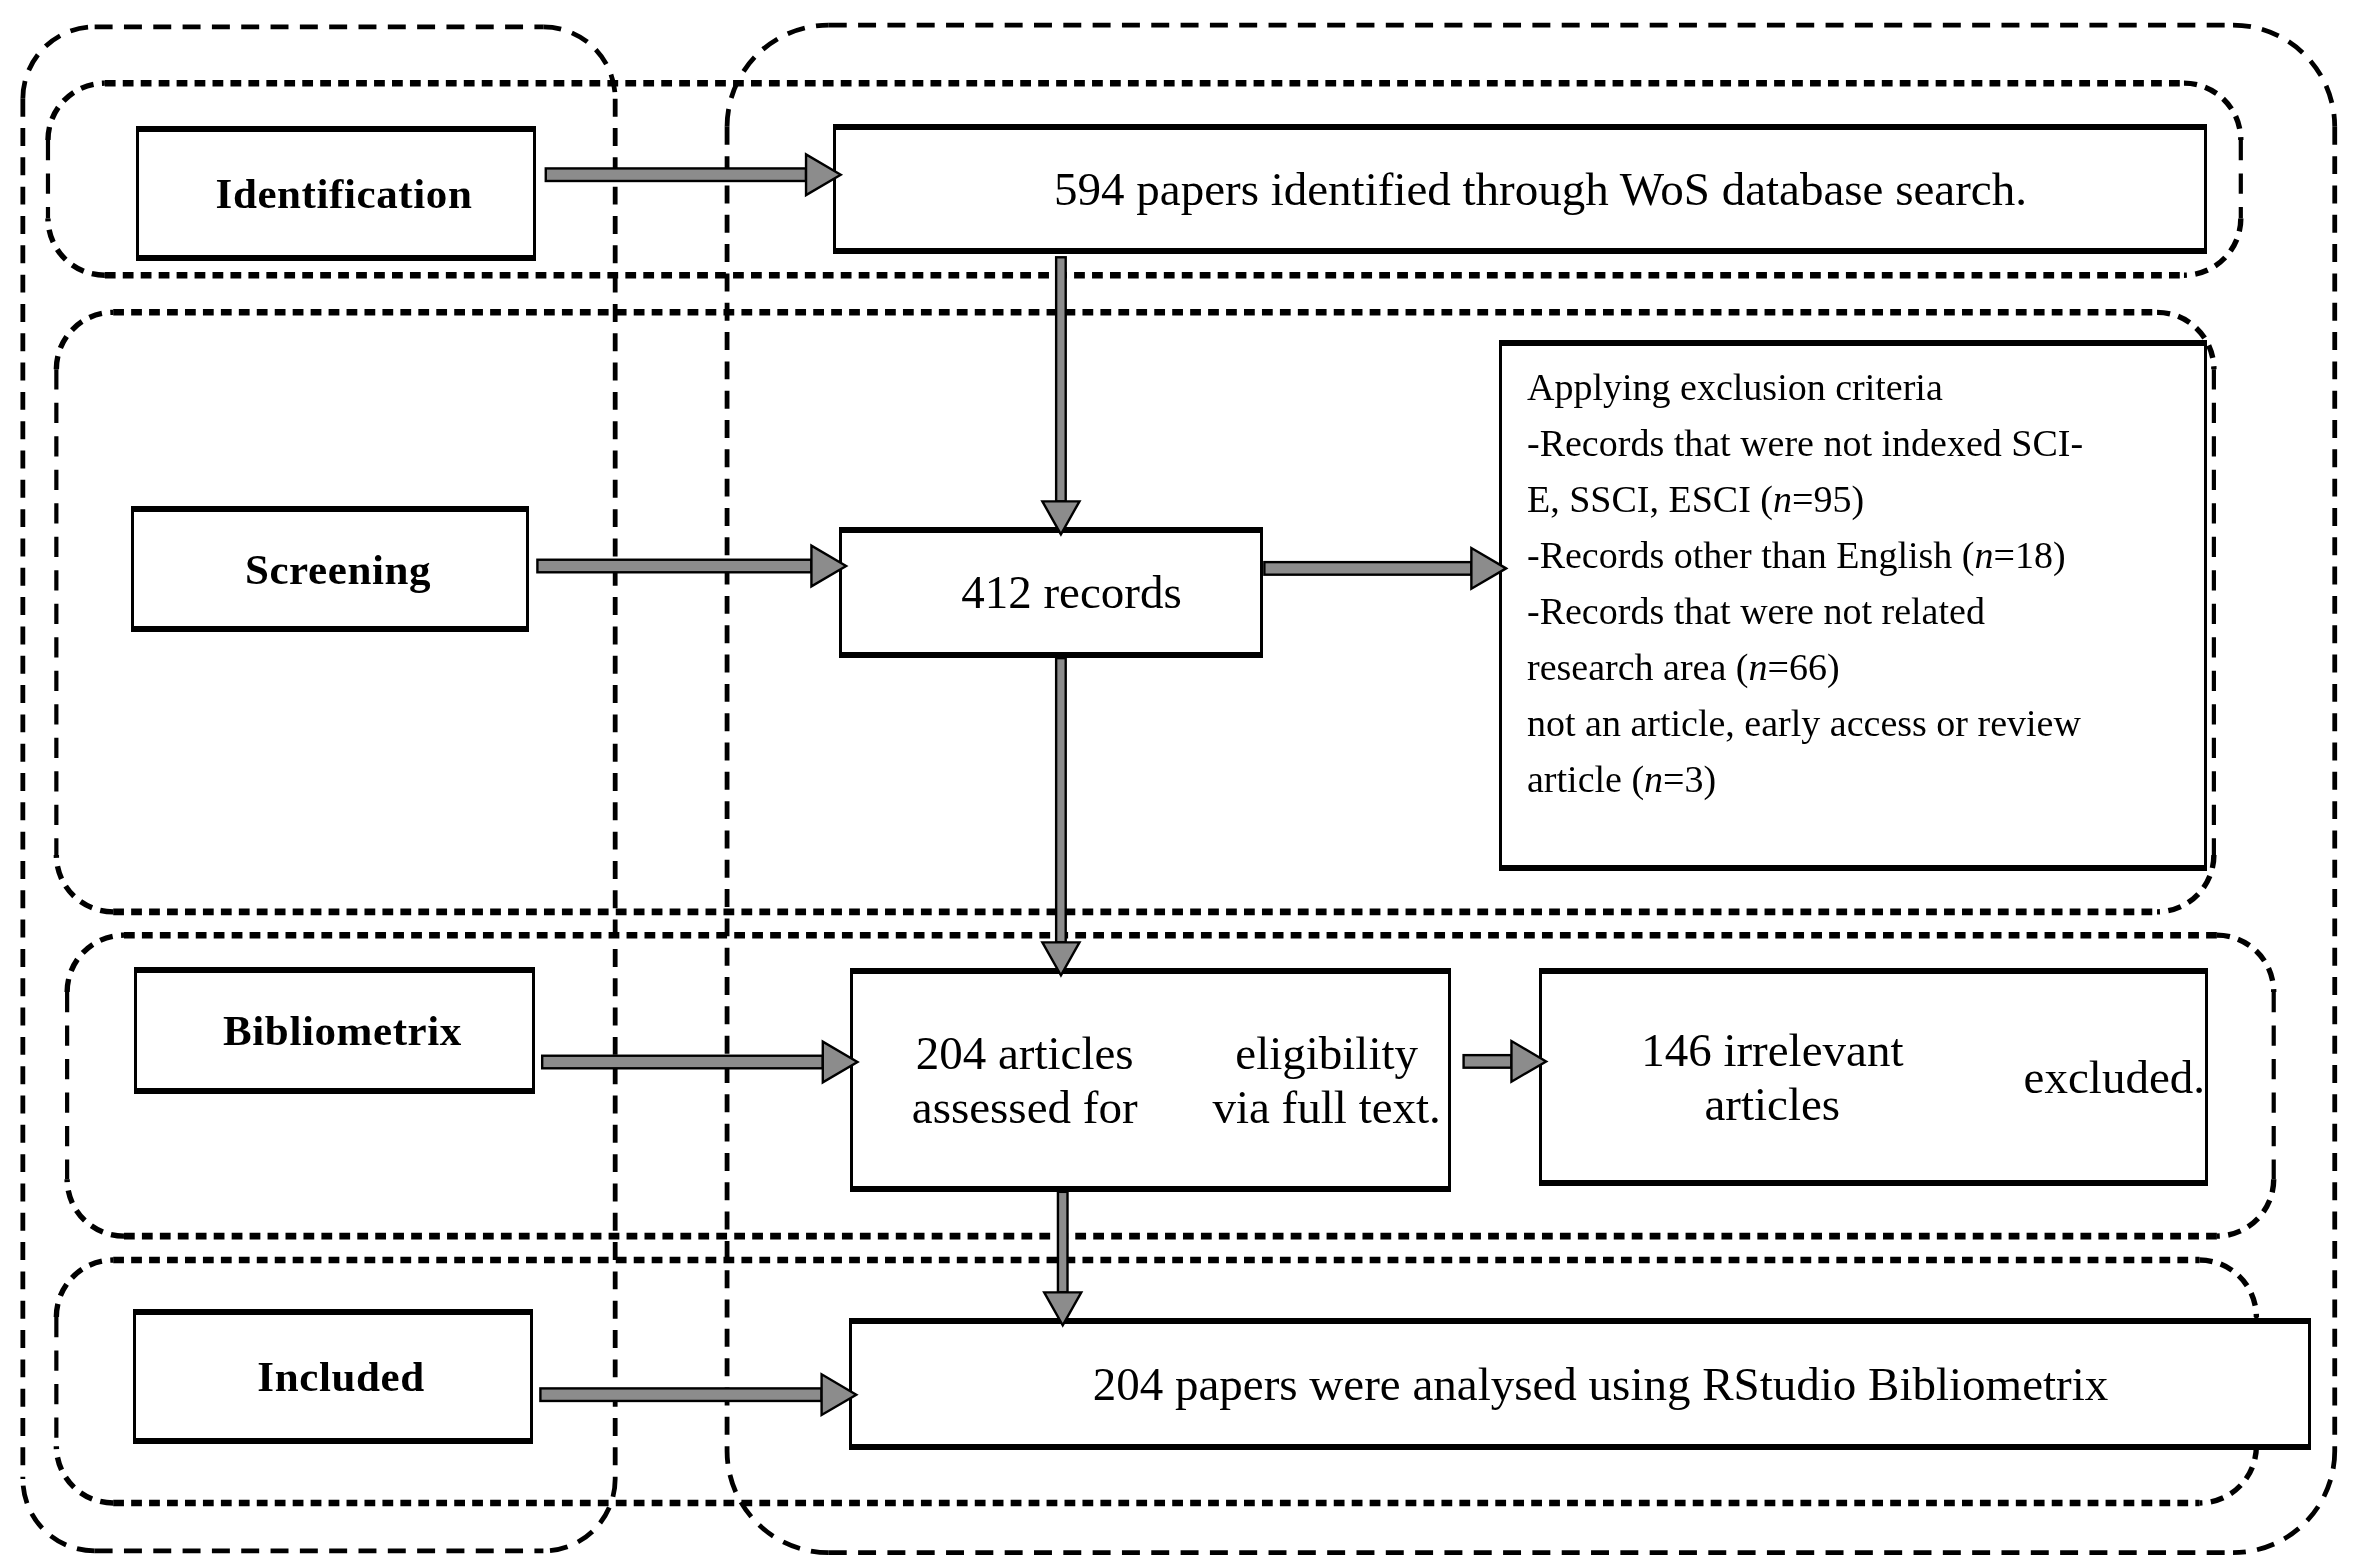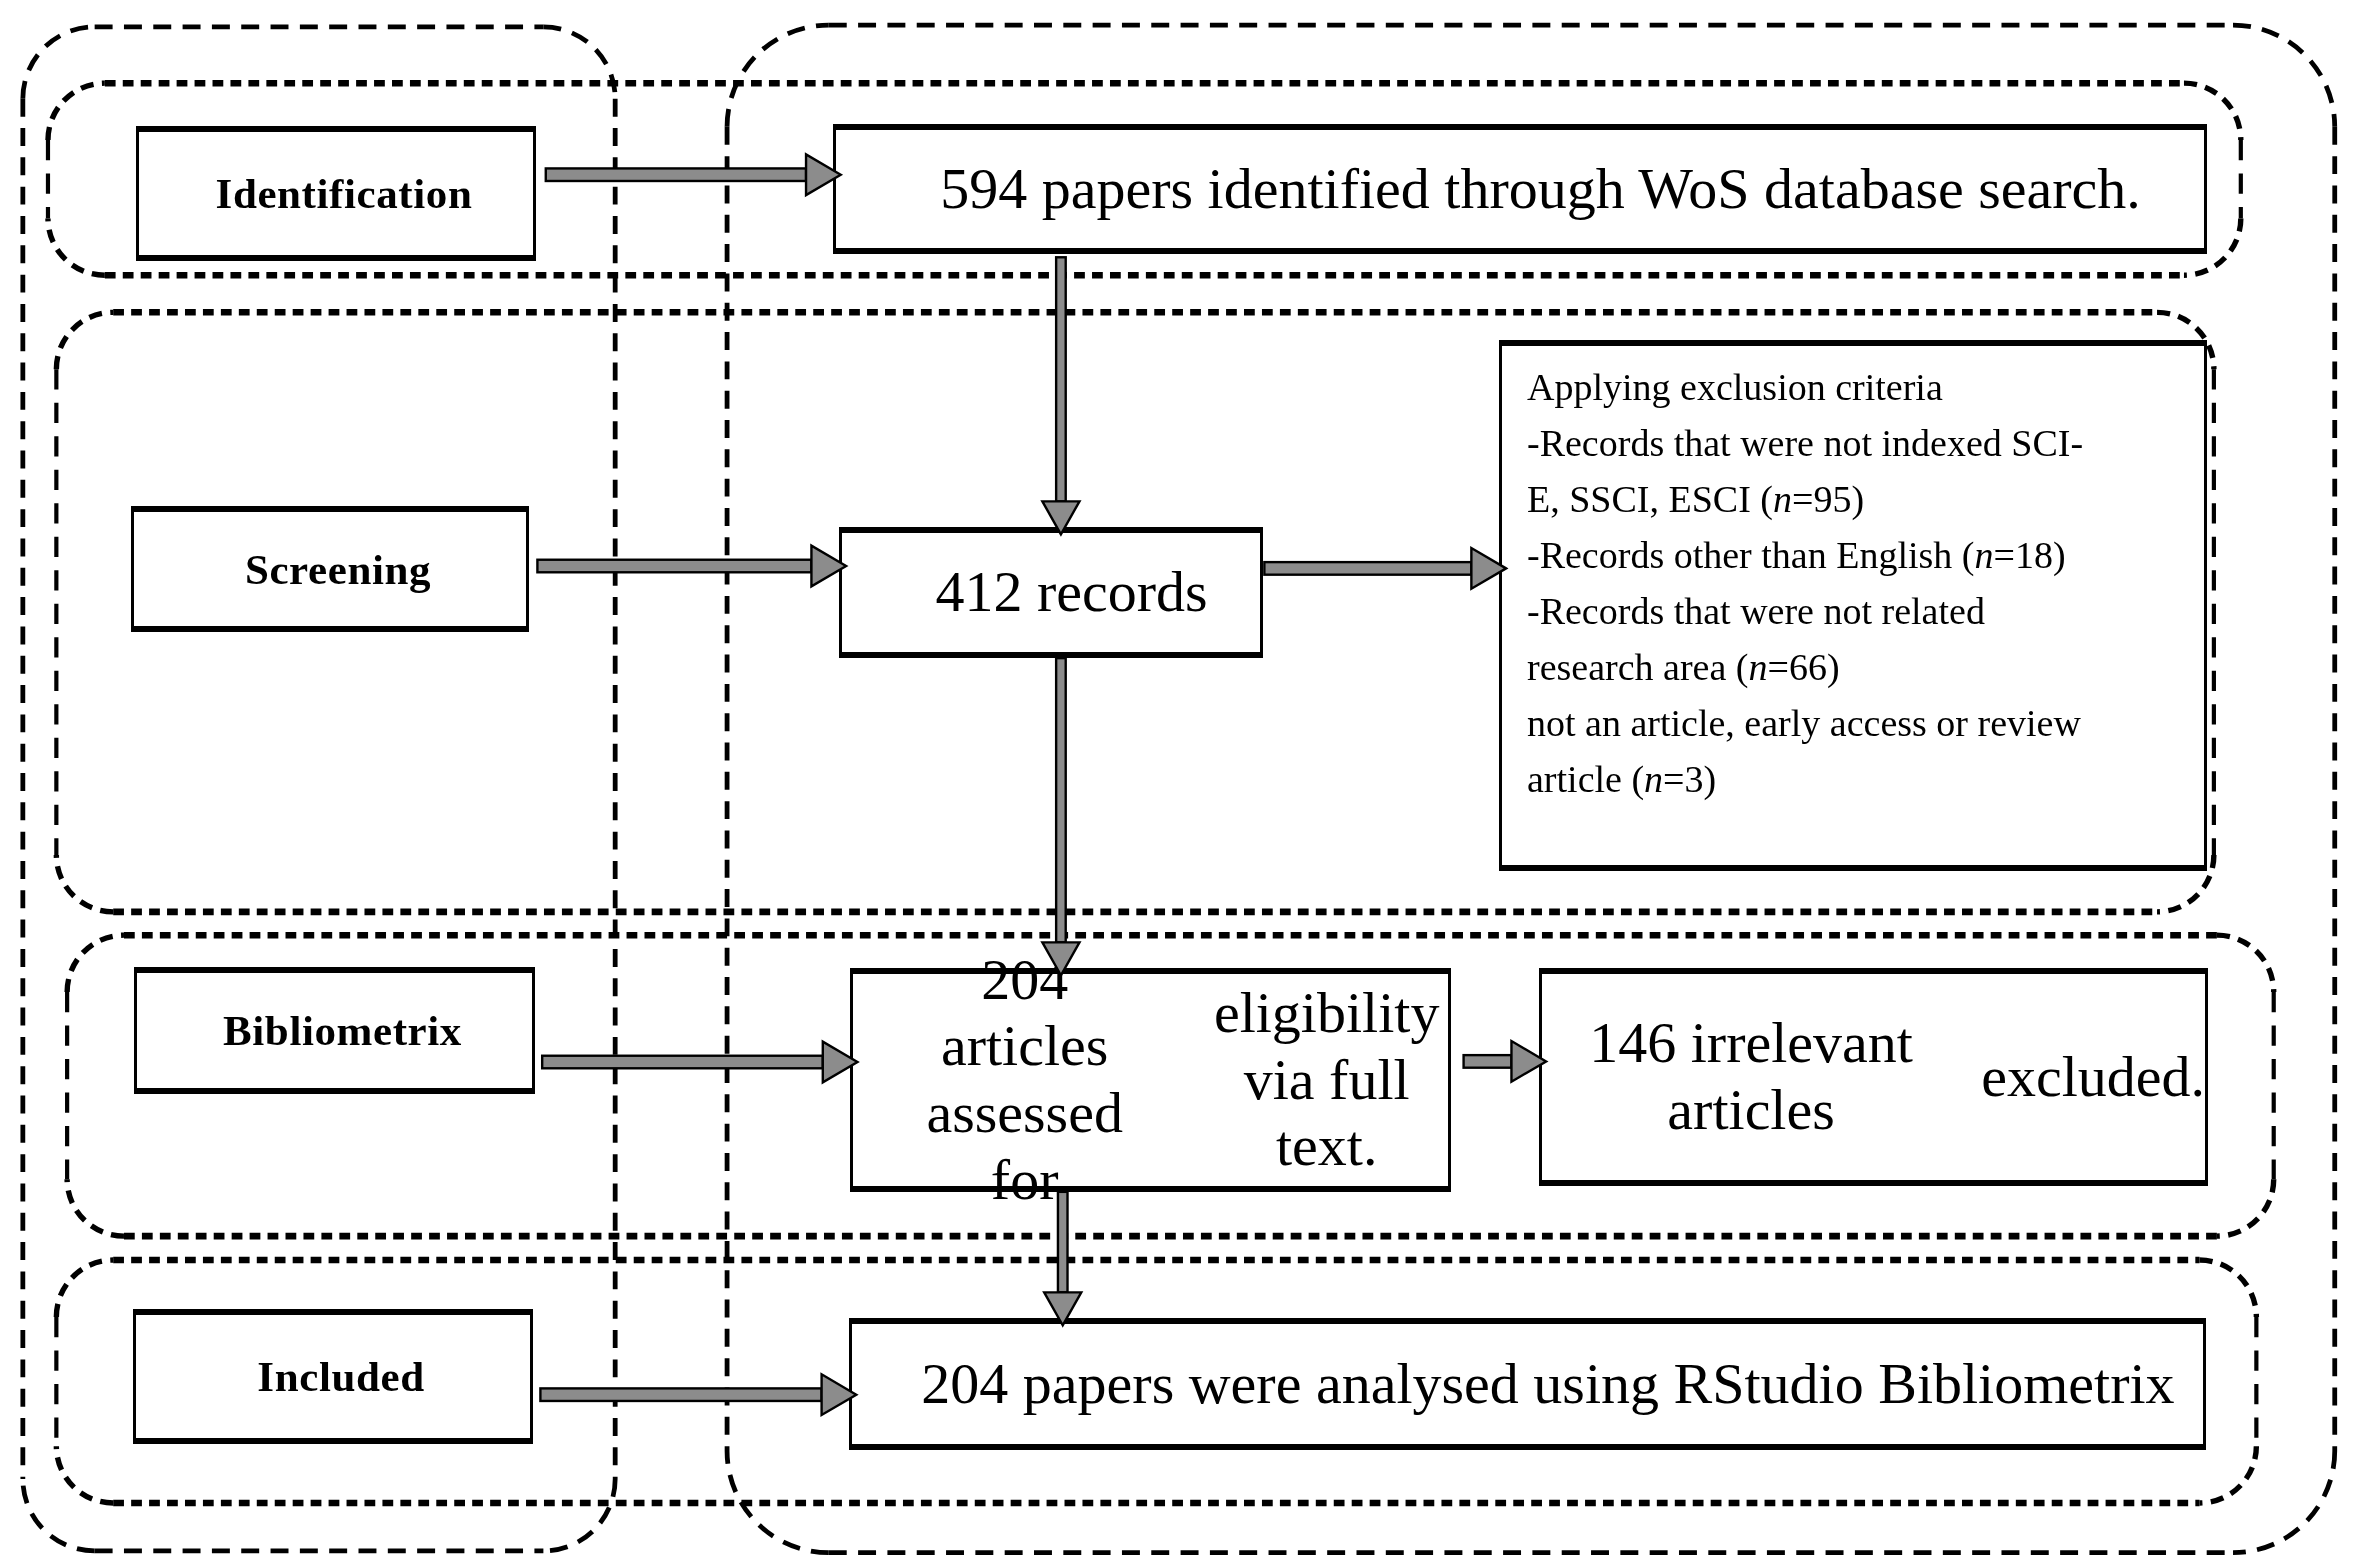--- a/index.html
+++ b/index.html
@@ -20,21 +20,21 @@
     border:3.6px solid #000;
     border-top-width:6.6px;
     border-bottom-width:6.6px;
     display:flex;
     align-items:center;
     justify-content:center;
     text-align:center;
     z-index:2;
   }
   .label-box{font-weight:bold;font-size:43px;letter-spacing:0.6px;padding-left:16px;}
-  .flow-box{font-size:58px;line-height:1.15;padding-left:41px;}
+  .flow-box{font-size:47px;line-height:1.15;padding-left:41px;}
   .twoline{flex-direction:row;}
   .excl-box{
     justify-content:flex-start;
     align-items:flex-start;
     text-align:left;
     padding:13px 4px 0 25px;
     font-size:38px;
   }
   .excl-line{height:56px;line-height:56px;white-space:nowrap;}
   .excl-line i{font-style:italic;}
@@ -135,21 +135,21 @@
   <div class="box flow-box twoline" style="left:850px;top:968px;width:601px;height:224px;gap:50px">
     <span>204 articles assessed for</span>
     <span>eligibility via full text.</span>
   </div>
 
   <div class="box flow-box twoline" style="left:1539px;top:968px;width:669px;height:218px;gap:62px">
     <span>146 irrelevant articles</span>
     <span>excluded.</span>
   </div>
 
-  <div class="box flow-box" style="left:849px;top:1318px;width:1357px;height:132px">
+  <div class="box flow-box" style="left:849px;top:1318px;width:1462px;height:132px">
     <span>204 papers were analysed using RStudio Bibliometrix</span>
   </div>
 
   <svg id="arrows-svg" class="layer" viewBox="0 0 3934 2614" style="z-index:3">
       <rect x="912" y="281.5" width="435" height="21" fill="#8c8c8c" stroke="#000000" stroke-width="4"></rect>
       <polygon points="1405,292 1347,258 1347,326" fill="#8c8c8c" stroke="#000000" stroke-width="4"></polygon>
       <rect x="1765" y="430" width="16" height="408" fill="#8c8c8c" stroke="#000000" stroke-width="4"></rect>
       <polygon points="1773,893 1742,838 1804,838" fill="#8c8c8c" stroke="#000000" stroke-width="4"></polygon>
       <rect x="898" y="935.5" width="458" height="21" fill="#8c8c8c" stroke="#000000" stroke-width="4"></rect>
       <polygon points="1414,946 1356,912 1356,980" fill="#8c8c8c" stroke="#000000" stroke-width="4"></polygon>

